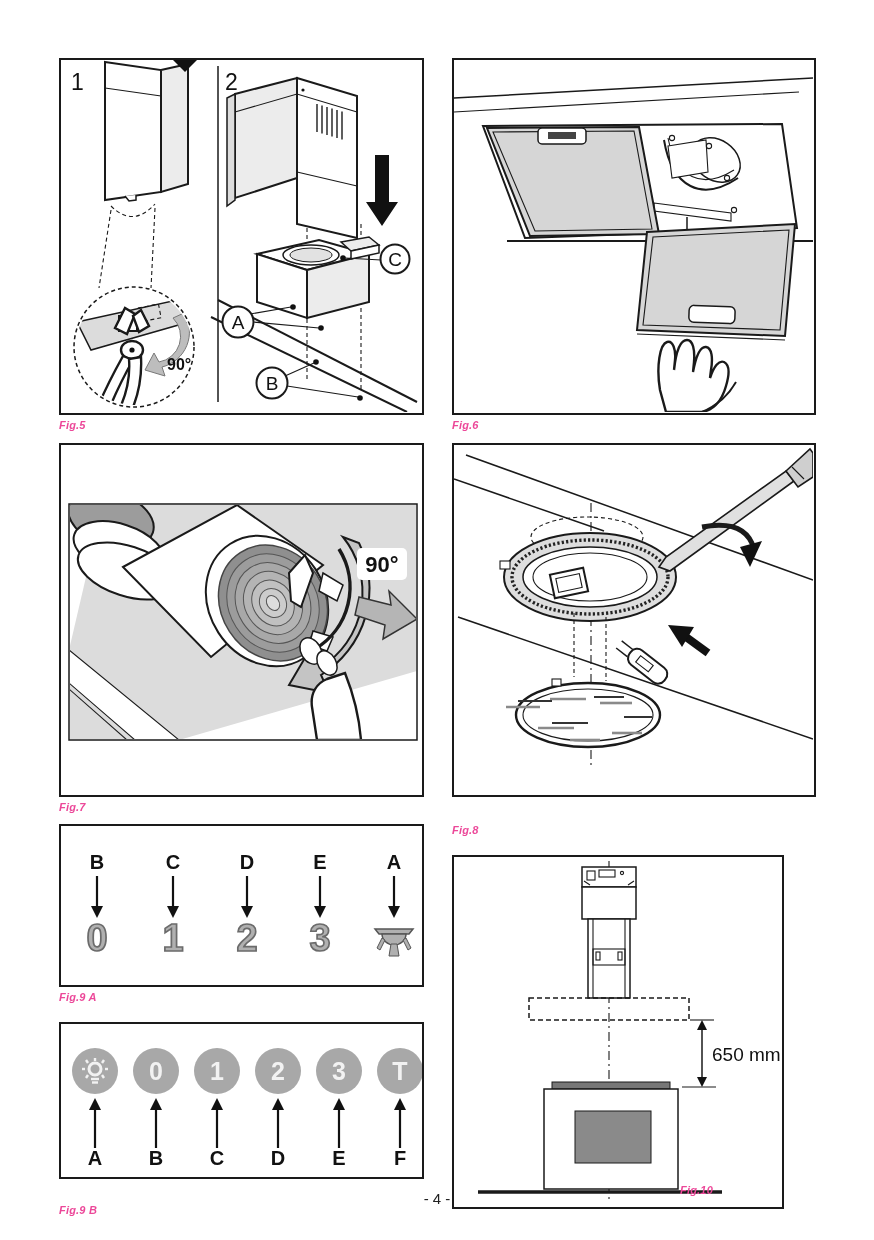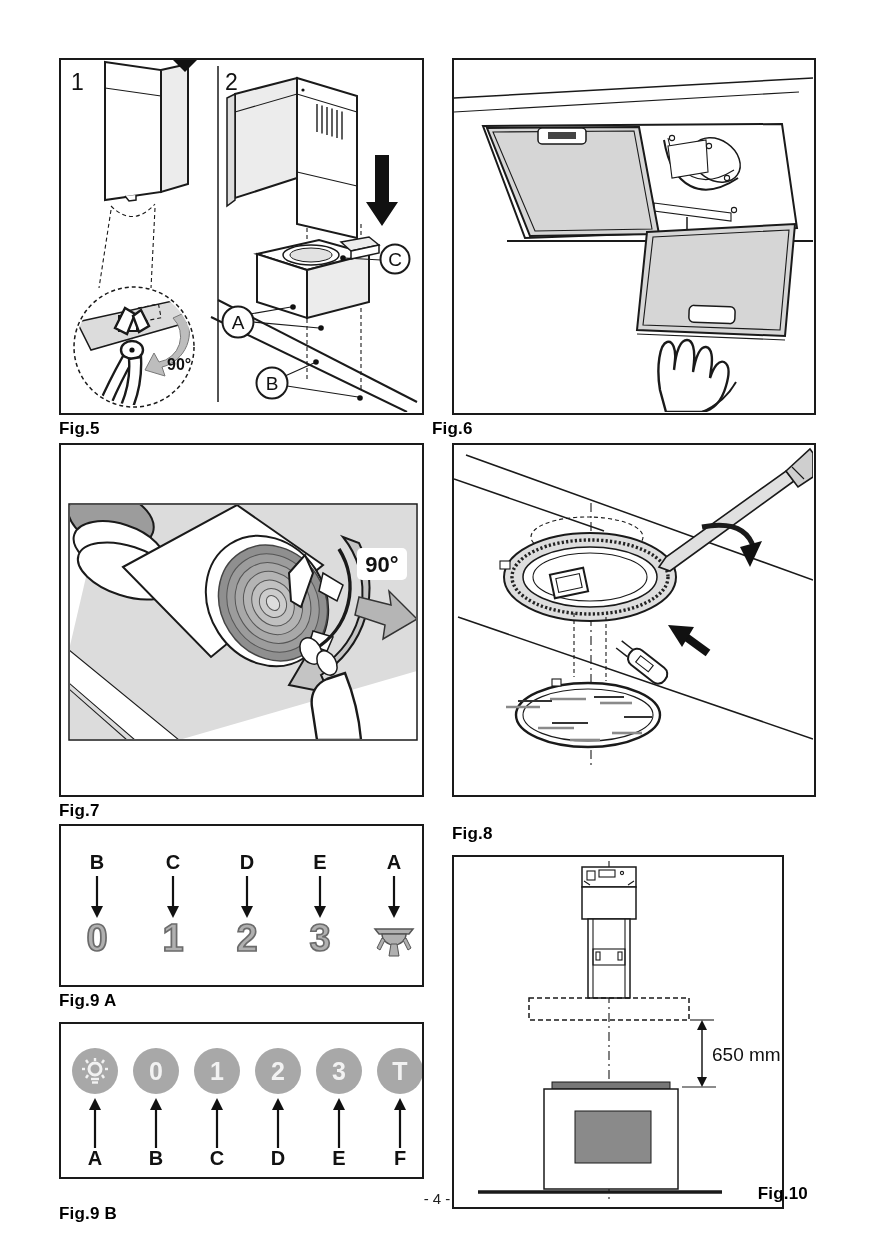--- a/index.html
+++ b/index.html
@@ -1,19 +1,19 @@
 <!DOCTYPE html>
 <html><head>
 <meta charset="utf-8">
 <style>
   html,body{margin:0;padding:0;background:#fff;}
   #page{position:relative;width:874px;height:1240px;background:#fff;overflow:hidden;
         font-family:"Liberation Sans",sans-serif;color:#111;}
   .figbox{position:absolute;border:2.2px solid #1a1a1a;background:#fff;box-sizing:border-box;overflow:hidden;}
-  .figlabel{position:absolute;font-weight:bold;font-size:17px;color:#000000;letter-spacing:.2px;}
+  .figlabel{position:absolute;font-weight:bold;font-size:11px;color:#ec4899;letter-spacing:.2px;font-style:italic;}
   #pagenum{position:absolute;left:0;top:1190px;width:874px;text-align:center;font-size:15px;color:#222;}
   svg{display:block;}
   
   .k{stroke:#1a1a1a;fill:none;}
   .kw{stroke:#1a1a1a;fill:#fff;}
   .kl{stroke:#1a1a1a;fill:#ececec;}
   .kg{stroke:#1a1a1a;fill:#d6d6d6;}
   .kd{stroke:#1a1a1a;fill:#dcdcdc;}
   .w1{stroke-width:1.1;} .w15{stroke-width:1.5;} .w2{stroke-width:2;} .w25{stroke-width:2.4;}
   .dash{stroke-dasharray:4 3;}
@@ -174,21 +174,21 @@
       <g>
         <path class="kw w25" d="M 206,330 C 202,306 206,284 213,282 C 219,280 222,290 221,300 L 220,310
                  C 222,292 226,280 233,280 C 239,280 241,290 240,302 L 239,312
                  C 242,296 246,286 252,287 C 258,288 259,298 257,310 L 256,318
                  C 260,306 265,300 270,302 C 276,305 275,316 272,326
                  C 268,340 260,350 248,352 L 212,352 Z"></path>
         <path class="k w2" d="M 248,352 C 262,346 274,336 282,322"></path>
       </g>
     </svg>
   </div>
-  <div class="figlabel" style="left:432px;top:419px;text-align:center;">Fig.6</div>
+  <div class="figlabel" style="left:452px;top:419px;text-align:center;">Fig.6</div>
 
   <div class="figbox" style="left:59px;top:443px;width:365px;height:354px;">
     <svg width="360" height="349" viewBox="0 0 360 349">
       <clipPath id="c7">
           <rect x="9" y="60" width="346" height="234"></rect>
         </clipPath>
       <rect class="kw w15" x="8" y="59" width="348" height="236"></rect>
       <g clip-path="url(#c7)">
         <polygon fill="#dcdcdc" points="42,59 356,59 356,226 118,295 8,295 8,205"></polygon>
         <polygon class="kw w1" points="8,205 118,295 74,295 8,238"></polygon>
@@ -440,16 +440,16 @@
         <text class="t" x="258" y="204" font-size="19">650 mm</text>
       </g>
       <g>
         <rect x="98" y="225" width="118" height="7" fill="#777" stroke="#1a1a1a" stroke-width="1"></rect>
         <rect class="kw w15" x="90" y="232" width="134" height="100"></rect>
         <rect x="121" y="254" width="76" height="52" fill="#8a8a8a" stroke="#1a1a1a" stroke-width="1"></rect>
         <line x1="24" y1="335" x2="268" y2="335" stroke="#1a1a1a" stroke-width="3.5"></line>
       </g>
     </svg>
   </div>
-  <div class="figlabel" style="left:708px;top:1184px;width:100px;text-align:right;">Fig.10</div>
+  <div class="figlabel" style="left:680px;top:1184px;width:100px;text-align:left;">Fig.10</div>
 
   <div id="pagenum">- 4 -</div>
 </div>
 
 </body></html>

